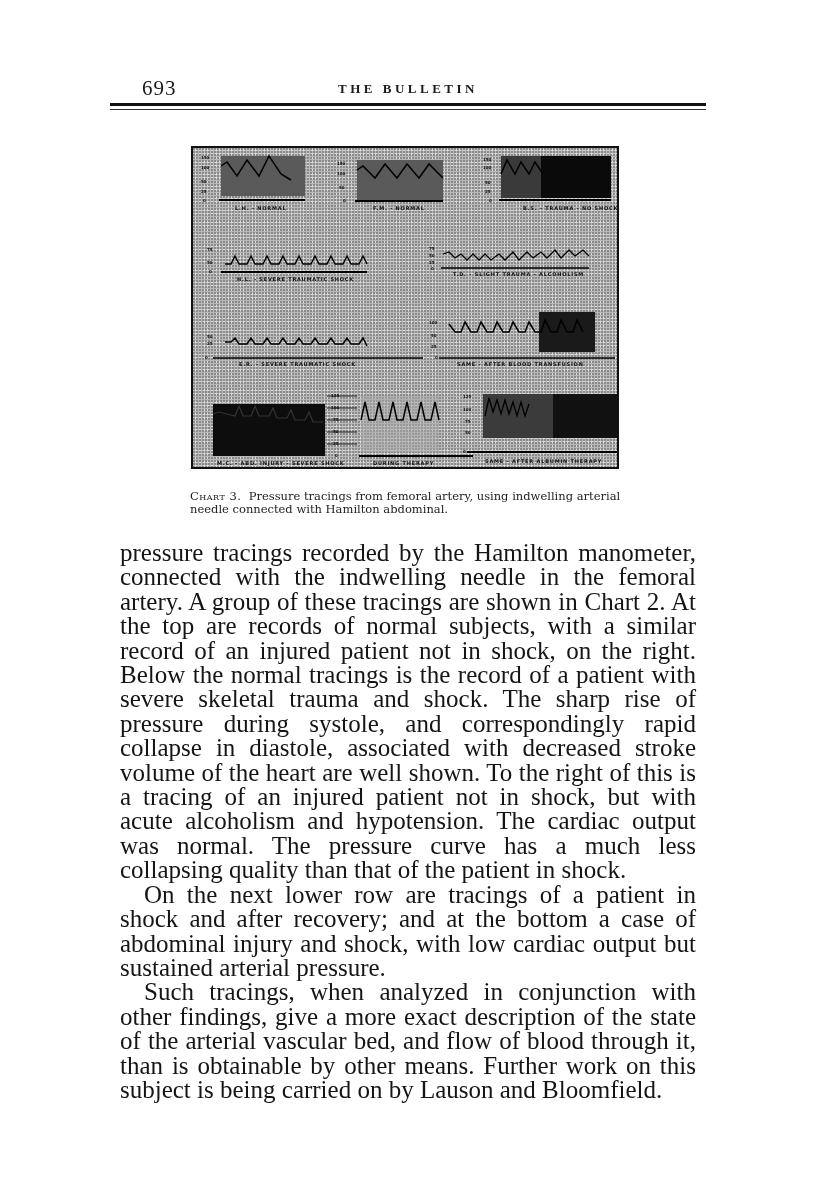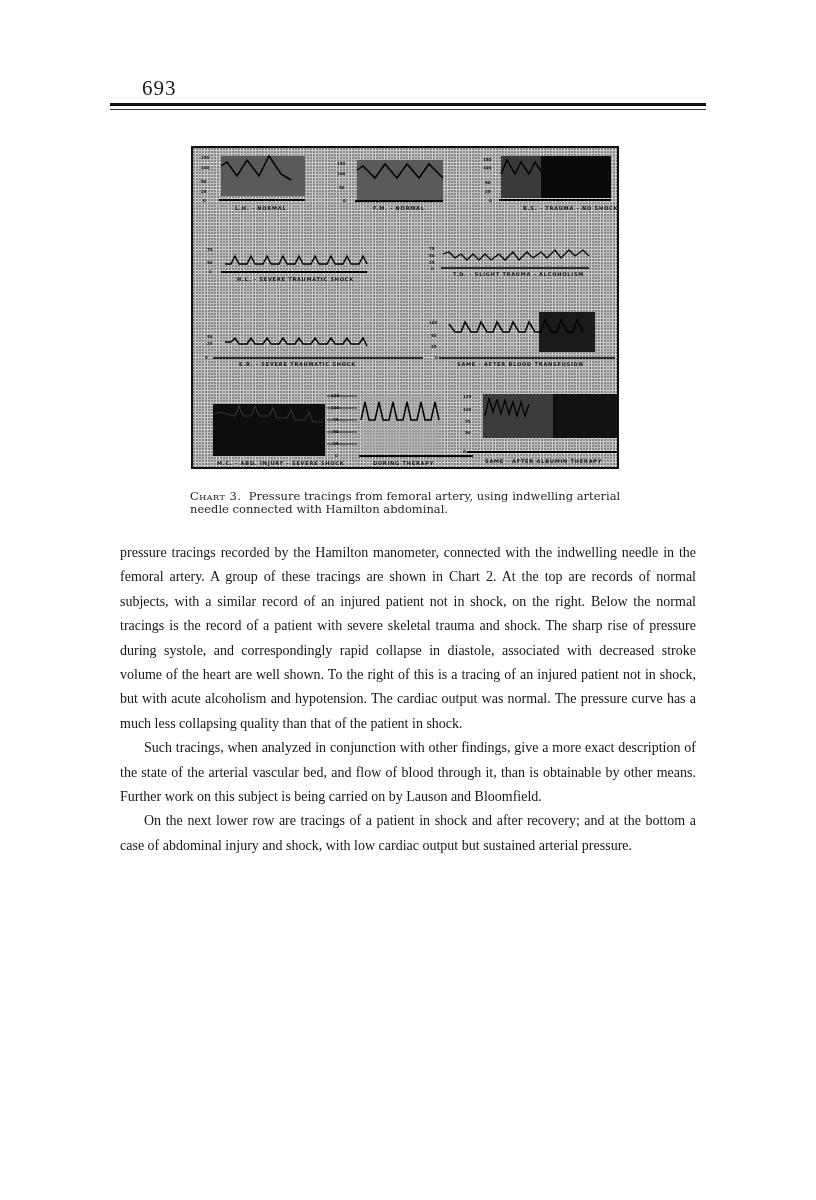--- a/index.html
+++ b/index.html
@@ -19,29 +19,30 @@
       overflow: hidden;
     }
     .panel { position: absolute; }
     .panel svg { position: absolute; left: 0; top: 0; }
     .panel-label { position: absolute; font-family: "DejaVu Sans", sans-serif; font-size: 5px; font-weight: bold; letter-spacing: 0.8px; color: #111; white-space: nowrap; }
     .tick { position: absolute; font-family: "DejaVu Sans", sans-serif; font-size: 4px; font-weight: bold; color: #111; }
 
     .caption { position: absolute; left: 190px; top: 490px; width: 440px; font-family: "DejaVu Serif", serif; font-size: 11.5px; line-height: 13px; color: #222; }
     .caption .lead { font-variant: small-caps; letter-spacing: 0.5px; }
 
-    .body-text { position: absolute; left: 120px; top: 541px; width: 576px; font-family: "Liberation Serif", serif; font-size: 14px; line-height: 24.4px; color: #151515; }
+    .body-text { position: absolute; left: 120px; top: 541px; width: 576px; font-family: "Liberation Serif", serif; font-size: 25px; line-height: 24.4px; color: #151515; }
     .body-text p { margin: 0; text-align: justify; text-align-last: left; }
     .body-text p.indent { text-indent: 24px; }
   </style>
 </head>
 <body>
 
 <div class="header">
   <span class="page-number">693</span>
+  <span class="running-head">THE BULLETIN</span>
 </div>
 <div class="rule-thick"></div>
 <div class="rule-thin"></div>
 
 <div class="figure">
 
   <div class="panel" style="left:6px;top:4px;width:110px;height:62px;">
     <svg width="110" height="62">
       <rect x="22" y="4" width="84" height="40" fill="#5a5a5a"></rect>
       <path d="M22 14 L28 10 L38 24 L48 8 L60 24 L70 4 L82 22 L92 28" stroke="#000" stroke-width="1.5" fill="none"></path>
@@ -174,15 +175,15 @@
   </div>
 </div>
 
 <div class="caption">
   <span class="lead">Chart 3.</span>&nbsp;
   <span>Pressure tracings from femoral artery, using indwelling arterial needle connected with Hamilton abdominal.</span>
 </div>
 
 <div class="body-text">
   <p>pressure tracings recorded by the Hamilton manometer, connected with the indwelling needle in the femoral artery. A group of these tracings are shown in Chart 2. At the top are records of normal subjects, with a similar record of an injured patient not in shock, on the right. Below the normal tracings is the record of a patient with severe skeletal trauma and shock. The sharp rise of pressure during systole, and correspondingly rapid collapse in diastole, associated with decreased stroke volume of the heart are well shown. To the right of this is a tracing of an injured patient not in shock, but with acute alcoholism and hypotension. The cardiac output was normal. The pressure curve has a much less collapsing quality than that of the patient in shock.</p>
+  <p class="indent">On the next lower row are tracings of a patient in shock and after recovery; and at the bottom a case of abdominal injury and shock, with low cardiac output but sustained arterial pressure.</p>
   <p class="indent">Such tracings, when analyzed in conjunction with other findings, give a more exact description of the state of the arterial vascular bed, and flow of blood through it, than is obtainable by other means. Further work on this subject is being carried on by Lauson and Bloomfield.</p>
-  <p class="indent">On the next lower row are tracings of a patient in shock and after recovery; and at the bottom a case of abdominal injury and shock, with low cardiac output but sustained arterial pressure.</p>
 </div>
 
 </body></html>

